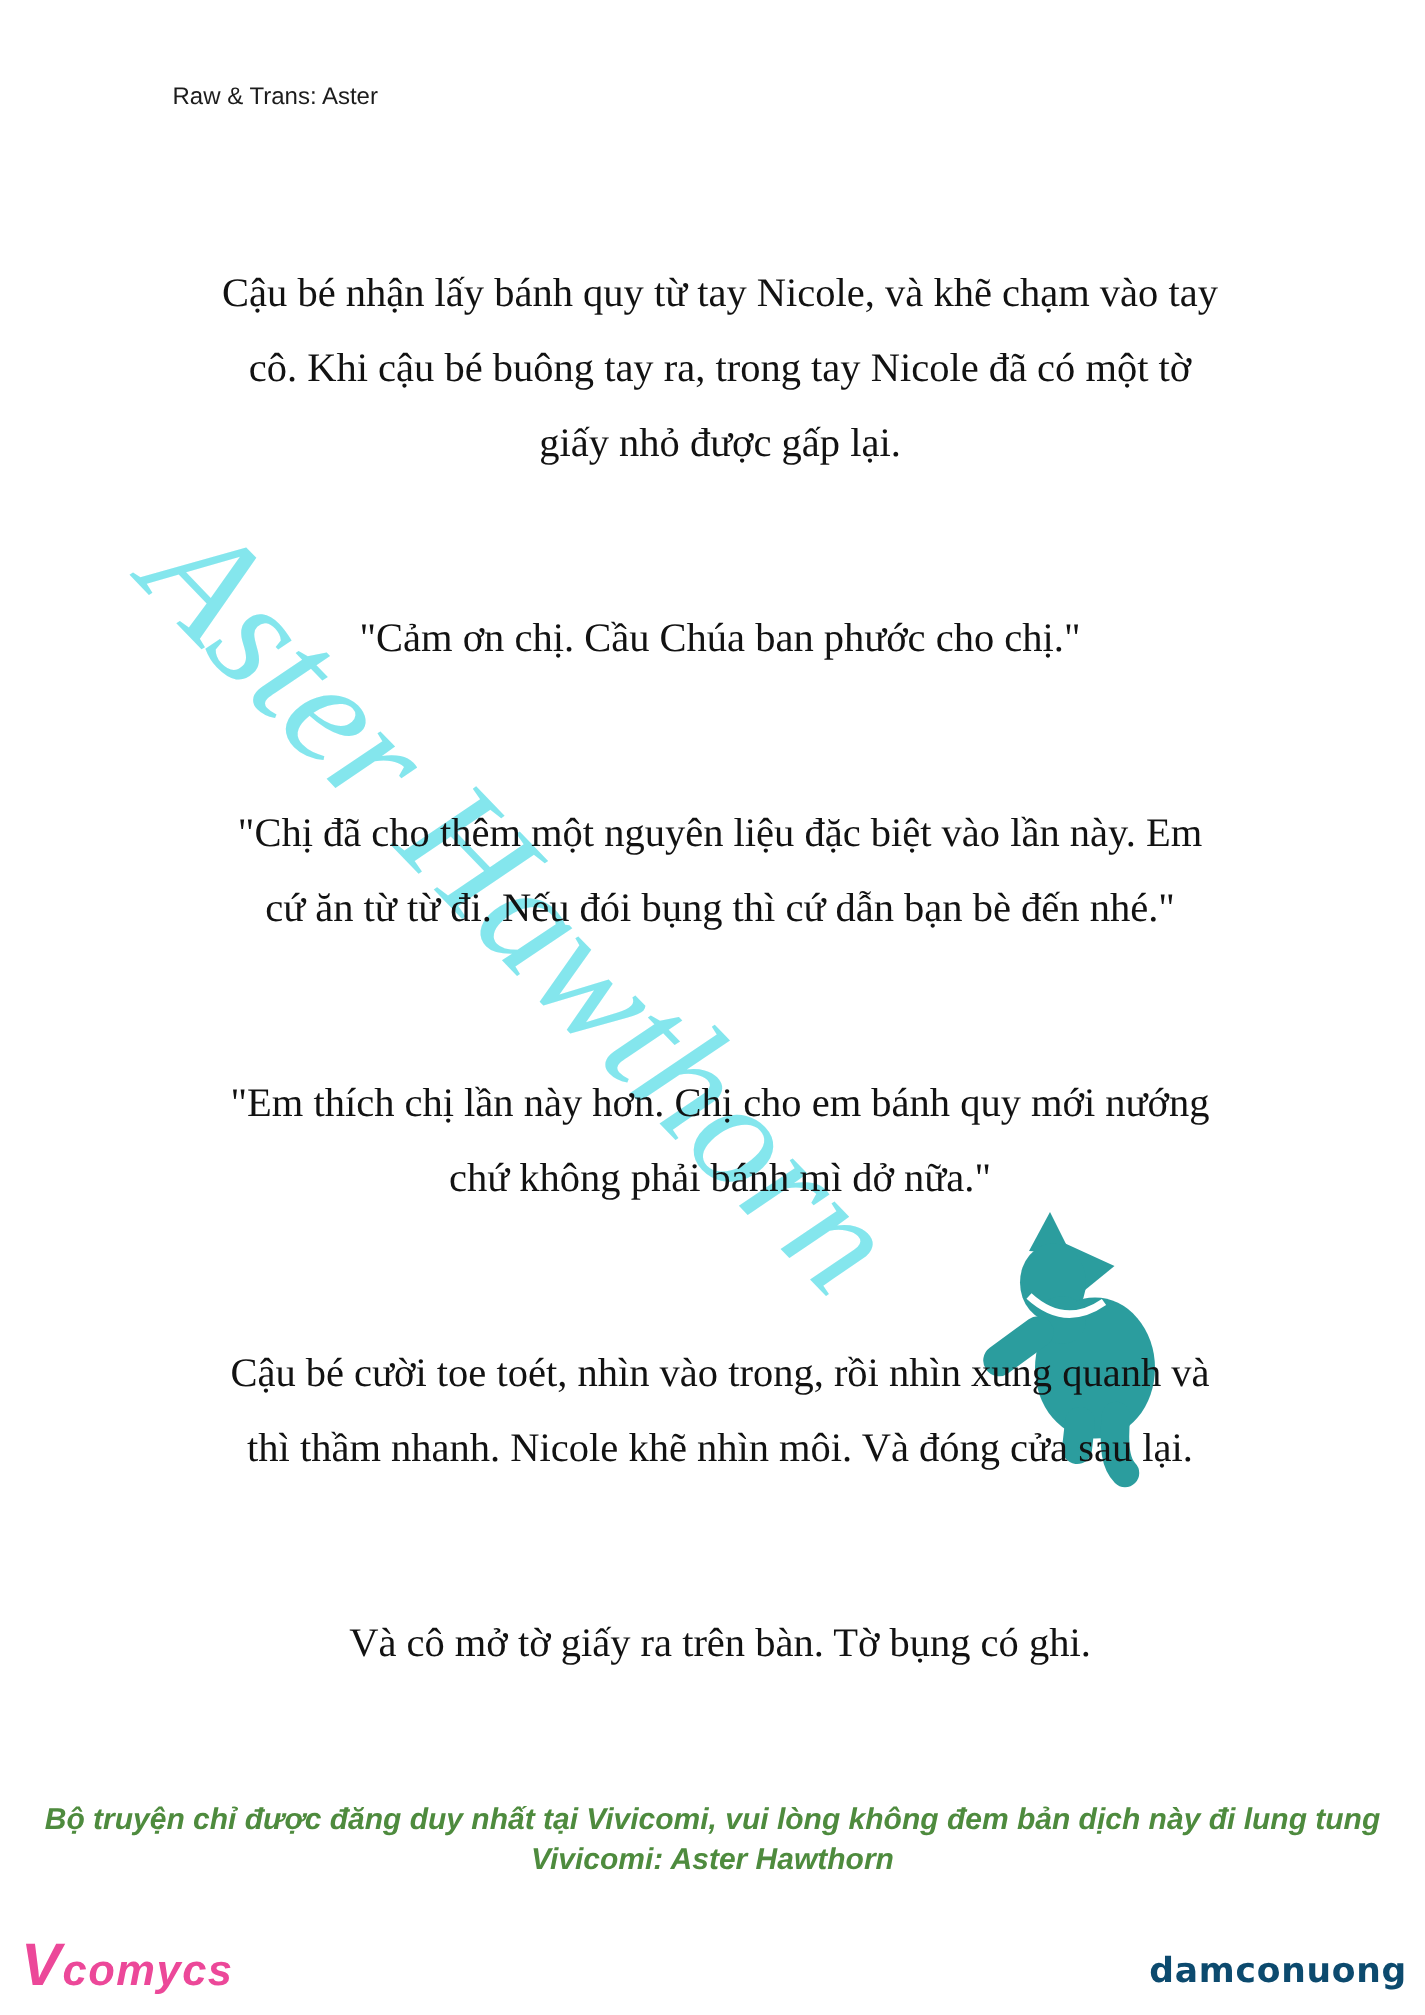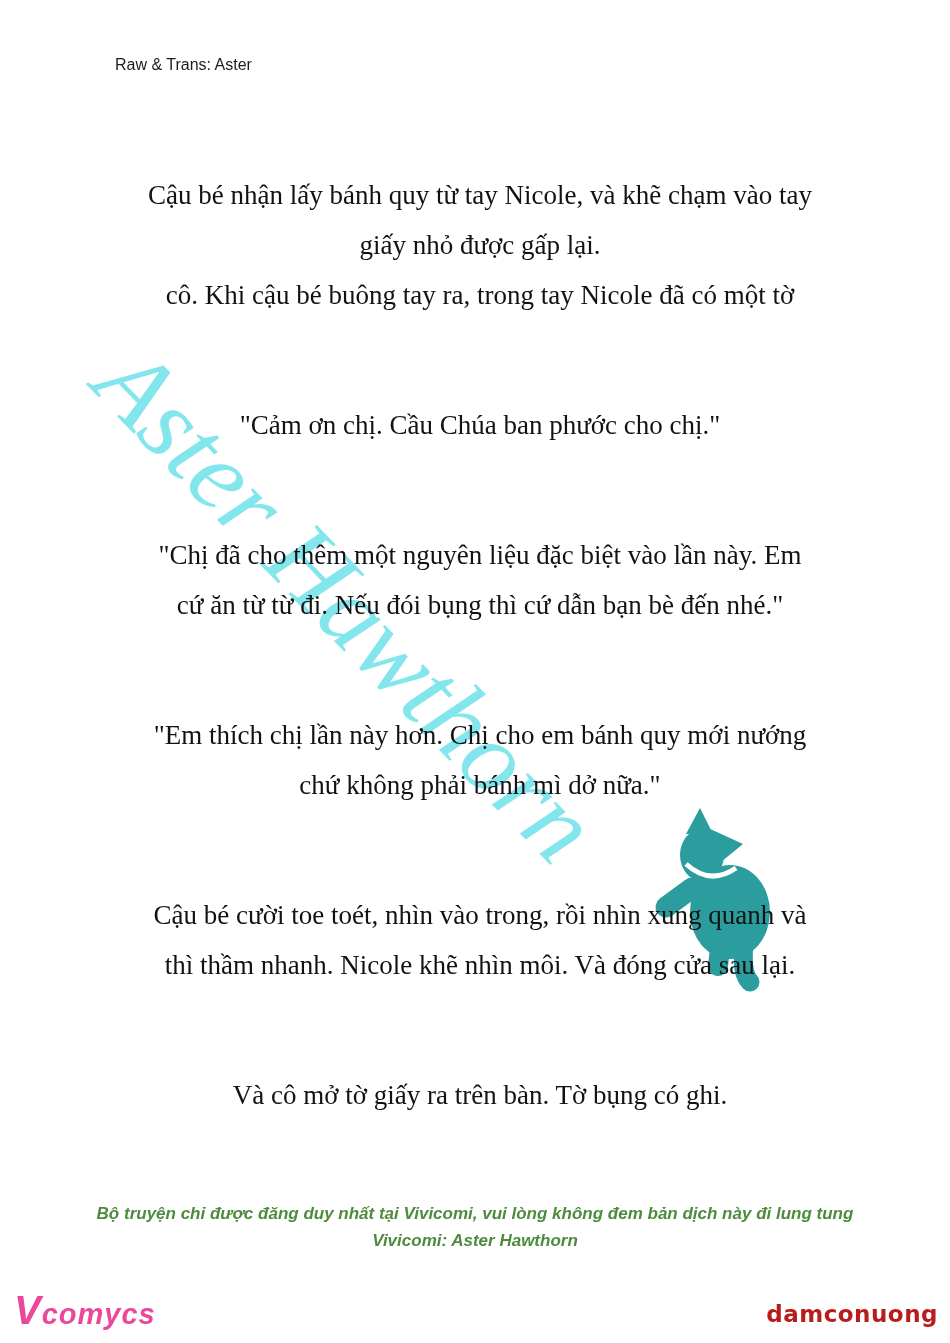--- a/index.html
+++ b/index.html
@@ -39,38 +39,38 @@
     font-size:27px;color:#121212;
     z-index:2;
   }
   .para{margin:0 0 80px 0;text-align:center;}
   .line{line-height:50px;white-space:nowrap;}
   .footer-note{
     position:absolute;left:0;top:1200px;width:950px;
     text-align:center;
     font-family:"Liberation Sans", sans-serif;
     font-style:italic;font-weight:bold;
-    font-size:17px;line-height:27px;
+    font-size:20px;line-height:27px;
     color:#4e8b3e;
     z-index:2;
   }
   .vcomycs-logo{
     position:absolute;left:14px;top:1296px;
     font-family:"Liberation Sans", sans-serif;
     font-style:italic;font-weight:bold;
     font-size:29px;letter-spacing:1px;
     color:#ec4899;
     z-index:3;
   }
   .vcomycs-logo .v-initial{font-size:40px;line-height:29px;}
   .damconuong-mark{
     position:absolute;right:12px;top:1301px;
     font-family:"DejaVu Sans", sans-serif;
     font-weight:bold;font-size:23px;letter-spacing:0.5px;
-    color:#b91c1c;
+    color:#0c4a6e;
     text-shadow:0 0 1px #ffffff,0 0 2px #ffffff,0 0 6px rgba(255,255,255,0.95);
     z-index:3;
   }
 </style>
 </head>
 <body>
 
 <div class="page">
 
   <div class="credit-header">Raw &amp; Trans: Aster</div>
@@ -87,22 +87,22 @@
       <line x1="42" y1="82" x2="16" y2="101" stroke="#2b9d9e" stroke-width="21" stroke-linecap="round"></line>
       <line x1="70" y1="142" x2="68" y2="160" stroke="#2b9d9e" stroke-width="20" stroke-linecap="round"></line>
       <path d="M 94 138 C 92 160 94 170 100 176" stroke="#2b9d9e" stroke-width="19" fill="none" stroke-linecap="round"></path>
     </g>
     <path d="M 36 58 Q 60 80 86 62" stroke="#ffffff" stroke-width="5" fill="none"></path>
   </svg>
 
   <div class="story">
     <div class="para">
       <div class="line">Cậu bé nhận lấy bánh quy từ tay Nicole, và khẽ chạm vào tay</div>
+      <div class="line">cô. Khi cậu bé buông tay ra, trong tay Nicole đã có một tờ</div>
       <div class="line">giấy nhỏ được gấp lại.</div>
-      <div class="line">cô. Khi cậu bé buông tay ra, trong tay Nicole đã có một tờ</div>
     </div>
     <div class="para">
       <div class="line">"Cảm ơn chị. Cầu Chúa ban phước cho chị."</div>
     </div>
     <div class="para">
       <div class="line">"Chị đã cho thêm một nguyên liệu đặc biệt vào lần này. Em</div>
       <div class="line">cứ ăn từ từ đi. Nếu đói bụng thì cứ dẫn bạn bè đến nhé."</div>
     </div>
     <div class="para">
       <div class="line">"Em thích chị lần này hơn. Chị cho em bánh quy mới nướng</div>

